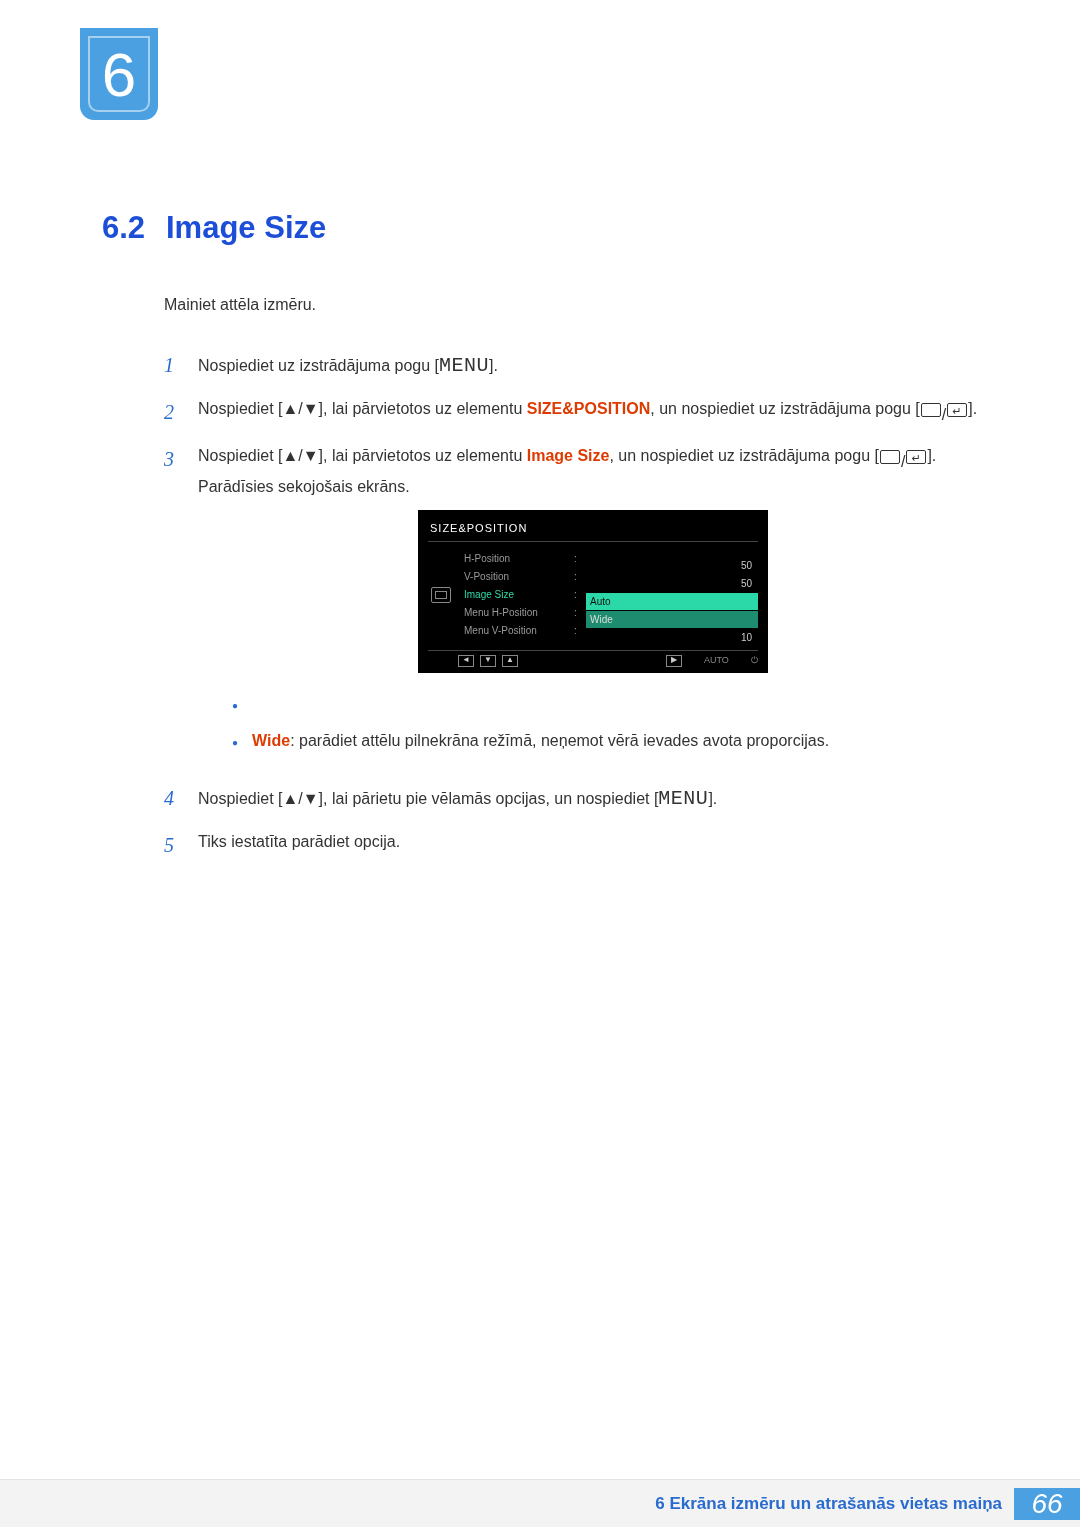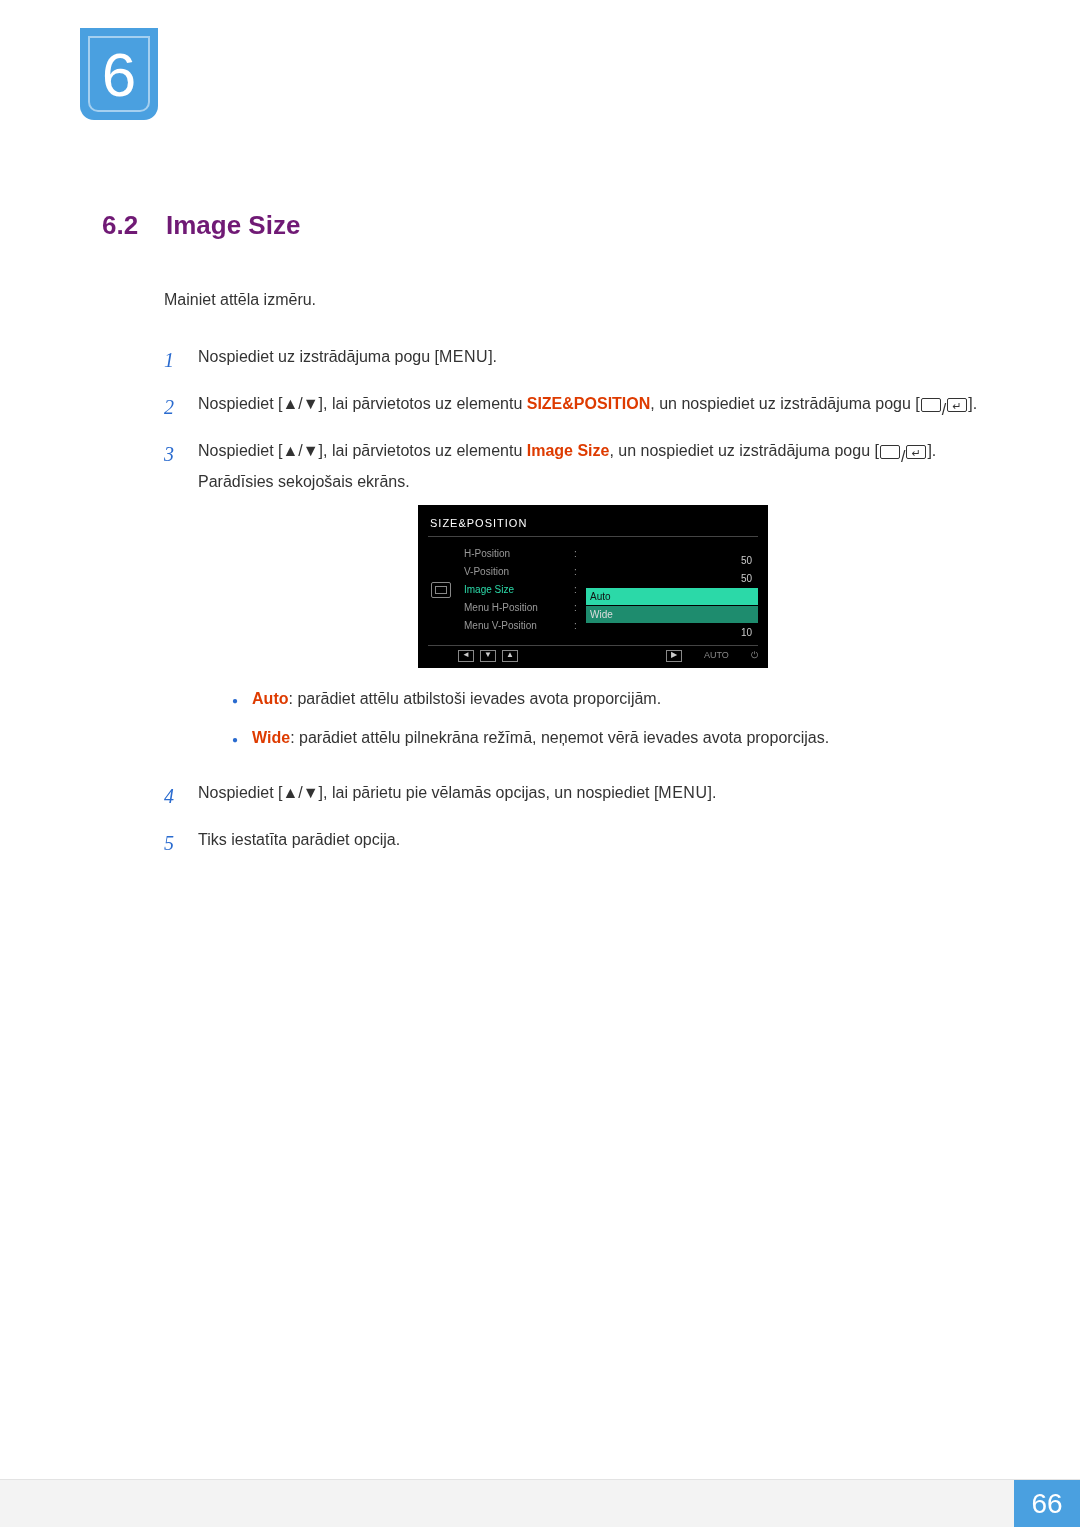--- a/index.html
+++ b/index.html
@@ -44,22 +44,22 @@
   .chapter-title {
     color: #2a6bcf;
     font-size: 32px;
     font-weight: 500;
     margin-top: 32px;
   }
   .section {
     margin-top: 90px;
   }
   .section-heading {
-    color: #701a75;
-    font-size: 26px;
+    color: #1d4ed8;
+    font-size: 31px;
     font-weight: 600;
     margin-bottom: 50px;
     margin-left: 22px;
   }
   .section-heading .num{
     display:inline-block;
     width:64px;
   }
   .intro {
     font-size: 16px;
@@ -91,22 +91,22 @@
     font-family: Georgia, 'Times New Roman', serif;
     width: 18px;
     flex-shrink: 0;
   }
   .step-body {
     flex: 1;
     color: #333;
   }
   .hl-red { color: #de3b00; font-weight: 600; }
   .menu-box{
-    font-family: Liberation Sans, sans-serif;
-    font-size:16px;
+    font-family: Liberation Mono, monospace;
+    font-size:20px;
     letter-spacing:0.5px;
   }
   .icon-box{
     display:inline-flex;
     vertical-align: -3px;
   }
   .icon-rect{
     display:inline-block;
     width:20px; height:14px;
     border:1.5px solid #333;
@@ -252,26 +252,27 @@
   .footer-text{
     color:#2a6bcf;
     font-weight:600;
     font-size:17px;
     margin-right:12px;
   }
   .footer-page{
     background:#4aa0e0;
     color:#fff;
     width:66px;
-    height:48px;
+    height:32px;
     display:flex;
     align-items:center;
     justify-content:center;
     font-size:28px;
     font-weight:500;
+    font-style:italic;
   }
 </style>
 </head>
 <body>
 
 <div class="page">
   <div class="chapter-header">
     <div class="chapter-badge">6</div>
   </div>
 
@@ -347,21 +348,20 @@
               </div>
               <div class="osd-btn">▶</div>
               <div class="osd-btn noframe">AUTO</div>
               <div class="osd-btn noframe">⏻</div>
             </div>
           </div>
 
           <div class="bullets">
             <div class="bullet">
               <span class="bullet-dot">●</span>
-              <span><span class="hl-red">Auto</span><span>: parādiet attēlu atbilstoši ievades avota proporcijām.</span></span>
             </div>
             <div class="bullet">
               <span class="bullet-dot">●</span>
               <span><span class="hl-red">Wide</span><span>: parādiet attēlu pilnekrāna režīmā, neņemot vērā ievades avota proporcijas.</span></span>
             </div>
           </div>
         </div>
       </div>
 
       <div class="step">
@@ -374,14 +374,15 @@
       <div class="step">
         <div class="step-num">5</div>
         <div class="step-body">Tiks iestatīta parādiet opcija.</div>
       </div>
 
     </div>
   </div>
 </div>
 
 <div class="footer">
+  <span class="footer-text">6 Ekrāna izmēru un atrašanās vietas maiņa</span>
   <span class="footer-page">66</span>
 </div>
 
 </body></html>

